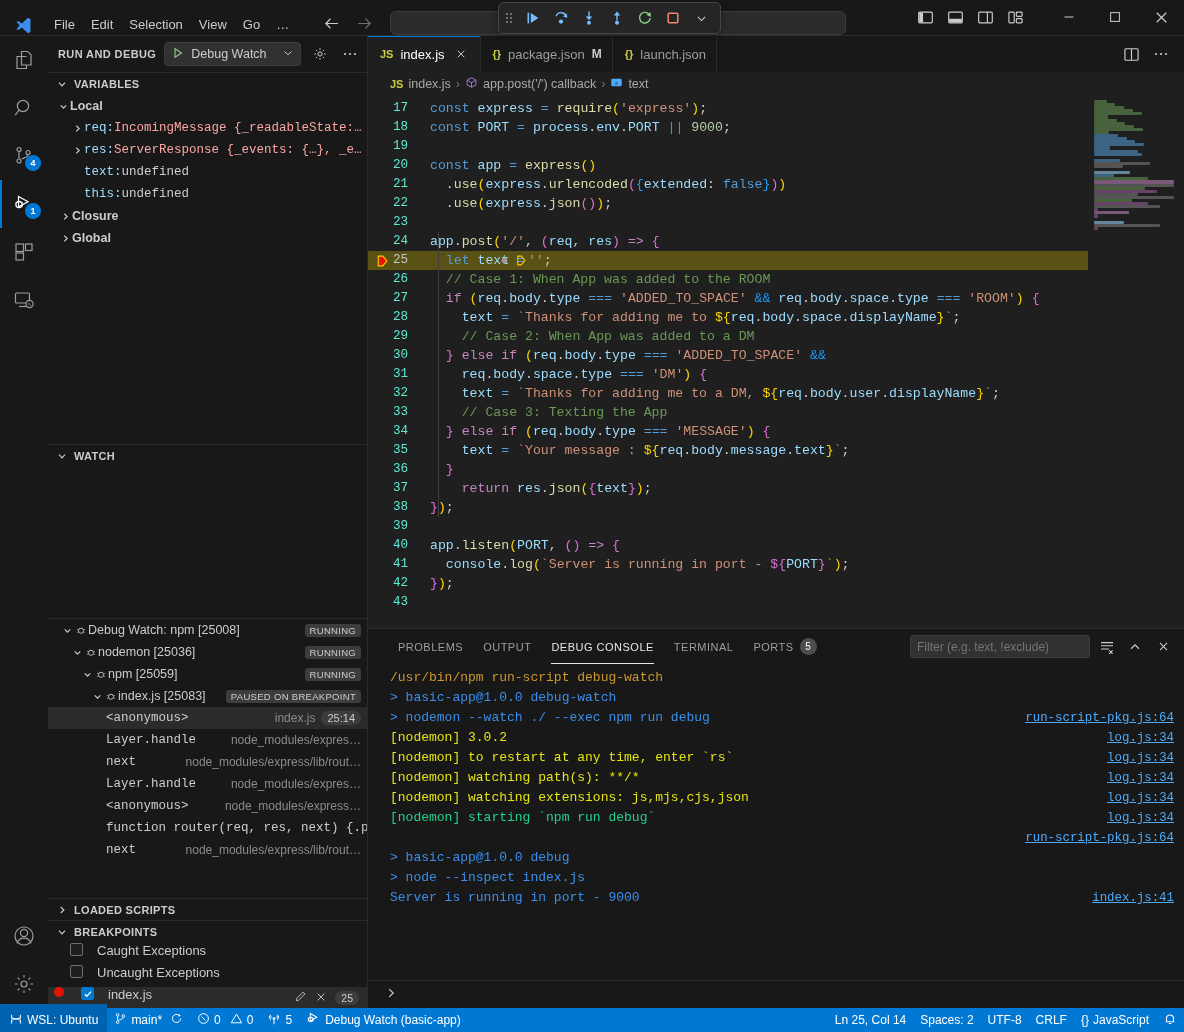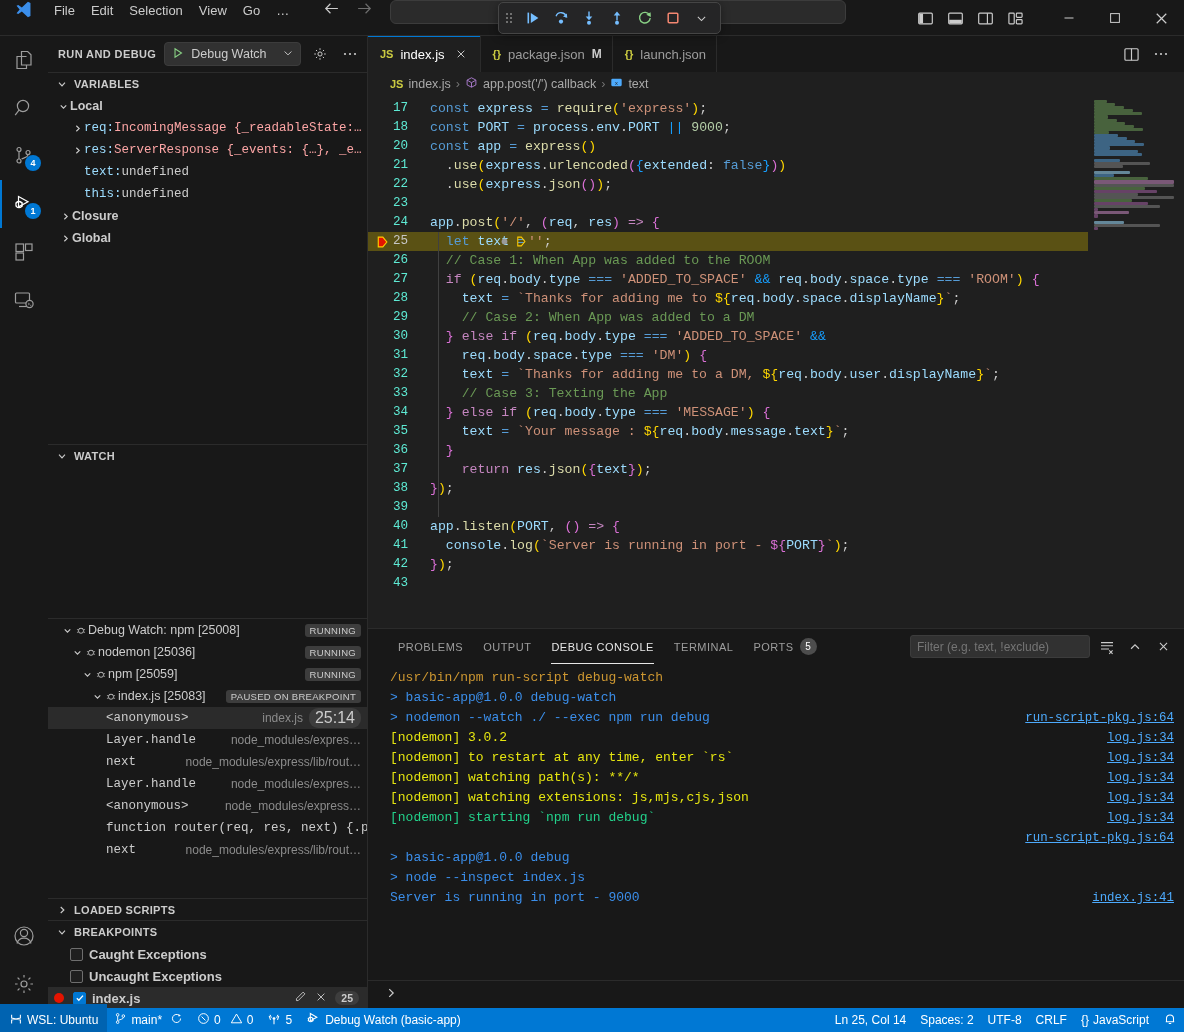--- a/index.html
+++ b/index.html
@@ -8,21 +8,21 @@
     background: #1f1f1f;
     font-family: "Liberation Sans", sans-serif;
     font-size: 13px;
     color: #cccccc;
     overflow: hidden;
   }
   .app { width: 1184px; height: 1032px; display: flex; flex-direction: column; }
 
   
   .titlebar {
-    height: 36px; background: #181818; display: flex; align-items: flex-start;
+    height: 36px; background: #181818; display: flex; align-items: flex-end;
     flex: 0 0 36px; position: relative; border-bottom: 1px solid #2b2b2b;
   }
   .vscode-logo { width: 46px; display: flex; align-items: center; justify-content: center; }
   .menu { display: flex; align-items: center; gap: 0px; }
   .menu-item { padding: 3px 8px; font-size: 13px; color: #cccccc; border-radius: 4px; }
   .nav-arrows { display: flex; align-items: center; gap: 16px; margin-left: 26px; color: #9a9a9a; }
   .searchbox {
     position: absolute; left: 390px; width: 456px; height: 24px;
     background: #2b2b2b; border: 1px solid #3c3c3c; border-radius: 6px;
     display: flex; align-items: center; justify-content: center;
@@ -92,25 +92,25 @@
   .cs-row { height: 22px; display: flex; align-items: center; white-space: nowrap; font-size: 12.5px; padding-right: 6px; }
   .cs-row.selected { background: #2b2b2b; }
   .cs-row.selected::before { content:""; position:absolute; }
   .cs-label { font-family: "Liberation Mono", monospace; color: #cccccc; }
   .cs-session { font-family: "Liberation Sans", sans-serif; color: #cccccc; }
   .cs-state {
     margin-left: auto; font-size: 9.5px; letter-spacing: .3px; background: #3d3d3d; color: #cccccc;
     padding: 1px 5px; border-radius: 3px; font-family: "Liberation Sans", sans-serif;
   }
   .cs-file { color: #8b8b8b; font-family: "Liberation Sans", sans-serif; font-size: 12px; margin-left: auto; overflow:hidden; text-overflow: ellipsis; }
-  .cs-linebadge { background: #3d3d3d; color: #cccccc; border-radius: 9px; padding: 1px 6px; font-size: 16px; margin-left: 6px; font-family:"Liberation Sans",sans-serif; }
+  .cs-linebadge { background: #3d3d3d; color: #cccccc; border-radius: 9px; padding: 1px 6px; font-size: 11px; margin-left: 6px; font-family:"Liberation Sans",sans-serif; }
   .bug { width: 14px; display:inline-flex; align-items:center; justify-content:center; flex:0 0 14px; }
 
   
-  .bp-row { height: 22px; display: flex; align-items: center; gap: 6px; padding-left: 22px; font-size: 13px; font-weight: bold; }
+  .bp-row { height: 22px; display: flex; gap: 14px; padding-left: 22px; font-size: 13px; }
   .bp-row.selected { background: #2b2b2b; }
   .cbox { width: 13px; height: 13px; border: 1px solid #6e6e6e; background: #1f1f1f; border-radius: 2px; flex:0 0 13px; }
   .cbox.checked { background: #0078d4; border-color: #0078d4; display:flex; align-items:center; justify-content:center; }
   .bp-dot { width: 10px; height: 10px; border-radius: 50%; background: #e51400; flex: 0 0 10px; margin-left: -16px; margin-right: 3px;}
   .bp-actions { margin-left: auto; display: flex; align-items: center; gap: 8px; color: #cccccc; padding-right: 8px; }
   .bp-count { background: #3d3d3d; border-radius: 9px; padding: 1px 6px; font-size: 10.5px; }
 
   
   .editorarea { flex: 1 1 auto; display: flex; flex-direction: column; min-width: 0; background: #1f1f1f; }
   .tabsrow { height: 36px; flex: 0 0 36px; display: flex; background: #181818; align-items: stretch; }
@@ -699,20 +699,21 @@
               <text x="8" y="10.6" font-size="7" fill="#1f1f1f" text-anchor="middle" font-family="Liberation Sans, sans-serif">x</text>
             </svg>
         </span>
         <span>text</span>
       </div>
 
       <div class="codewrap">
         <div class="code" id="code-lines">
             <div class="cline"><span class="gutter">17</span><span class="ctext"><span class="kw2">const</span><span class="pl"> </span><span class="id">express</span><span class="pl"> </span><span class="kw2">=</span><span class="pl"> </span><span class="fn">require</span><span class="pc1">(</span><span class="str">'express'</span><span class="pc1">)</span><span class="pl">;</span></span></div>
             <div class="cline"><span class="gutter">18</span><span class="ctext"><span class="kw2">const</span><span class="pl"> </span><span class="id">PORT</span><span class="pl"> </span><span class="kw2">=</span><span class="pl"> </span><span class="id">process</span><span class="pl">.</span><span class="id">env</span><span class="pl">.</span><span class="id">PORT</span><span class="pl"> </span><span class="pc3">||</span><span class="pl"> </span><span class="num">9000</span><span class="pl">;</span></span></div>
+            <div class="cline"><span class="gutter">19</span><span class="ctext"></span></div>
             <div class="cline"><span class="gutter">20</span><span class="ctext"><span class="kw2">const</span><span class="pl"> </span><span class="id">app</span><span class="pl"> </span><span class="kw2">=</span><span class="pl"> </span><span class="fn">express</span><span class="pc1">()</span></span></div>
             <div class="cline"><span class="gutter">21</span><span class="ctext"><span class="pl">  .</span><span class="fn">use</span><span class="pc1">(</span><span class="id">express</span><span class="pl">.</span><span class="fn">urlencoded</span><span class="pc2">(</span><span class="pc3">{</span><span class="id">extended</span><span class="pl">: </span><span class="kw2">false</span><span class="pc3">}</span><span class="pc2">)</span><span class="pc1">)</span></span></div>
             <div class="cline"><span class="gutter">22</span><span class="ctext"><span class="pl">  .</span><span class="fn">use</span><span class="pc1">(</span><span class="id">express</span><span class="pl">.</span><span class="fn">json</span><span class="pc2">()</span><span class="pc1">)</span><span class="pl">;</span></span></div>
             <div class="cline"><span class="gutter">23</span><span class="ctext"></span></div>
             <div class="cline"><span class="gutter">24</span><span class="ctext"><span class="id">app</span><span class="pl">.</span><span class="fn">post</span><span class="pc1">(</span><span class="str">'/'</span><span class="pl">, </span><span class="pc2">(</span><span class="id">req</span><span class="pl">, </span><span class="id">res</span><span class="pc2">)</span><span class="pl"> </span><span class="kw">=&gt;</span><span class="pl"> </span><span class="pc2">{</span></span></div>
             <div class="cline hl"><span class="bp-marker"><svg width="14" height="14" viewBox="0 0 16 16">
                   <path fill="#e51400" stroke="#ffcc00" stroke-width="1.3" d="M2.6 2.4h5.2l4.6 5.6-4.6 5.6H2.6z"></path>
                 </svg></span><span class="gutter">25</span><span class="ctext"><span class="kw2">  let</span><span class="pl"> </span><span class="id">text</span><span class="pl"> </span><span class="kw2">=</span><span class="pl"> </span><span><span style="display:inline-flex;align-items:center;gap:5px;margin-left:-34px;vertical-align:middle;"><svg width="11" height="11" viewBox="0 0 16 16">
                       <circle cx="8" cy="8" r="4.2" fill="#9a9a9a"></circle>
                     </svg><svg width="13" height="13" viewBox="0 0 16 16">

